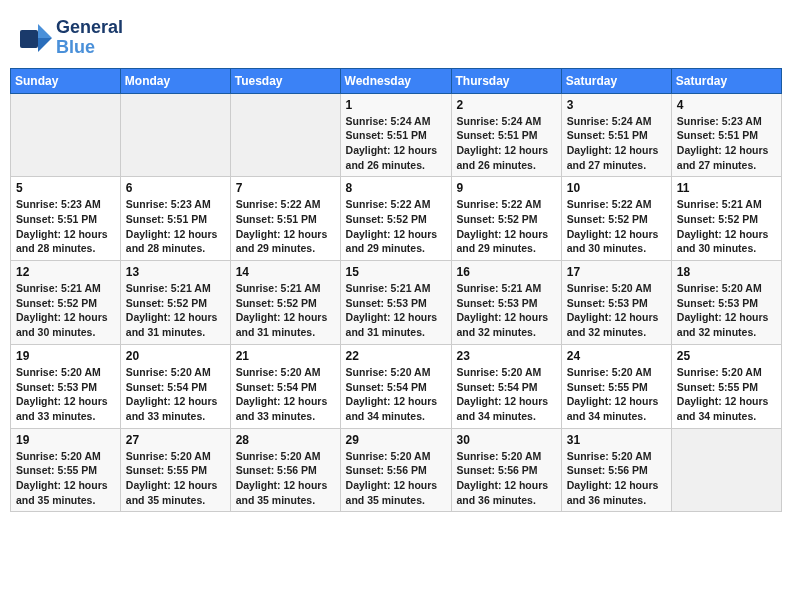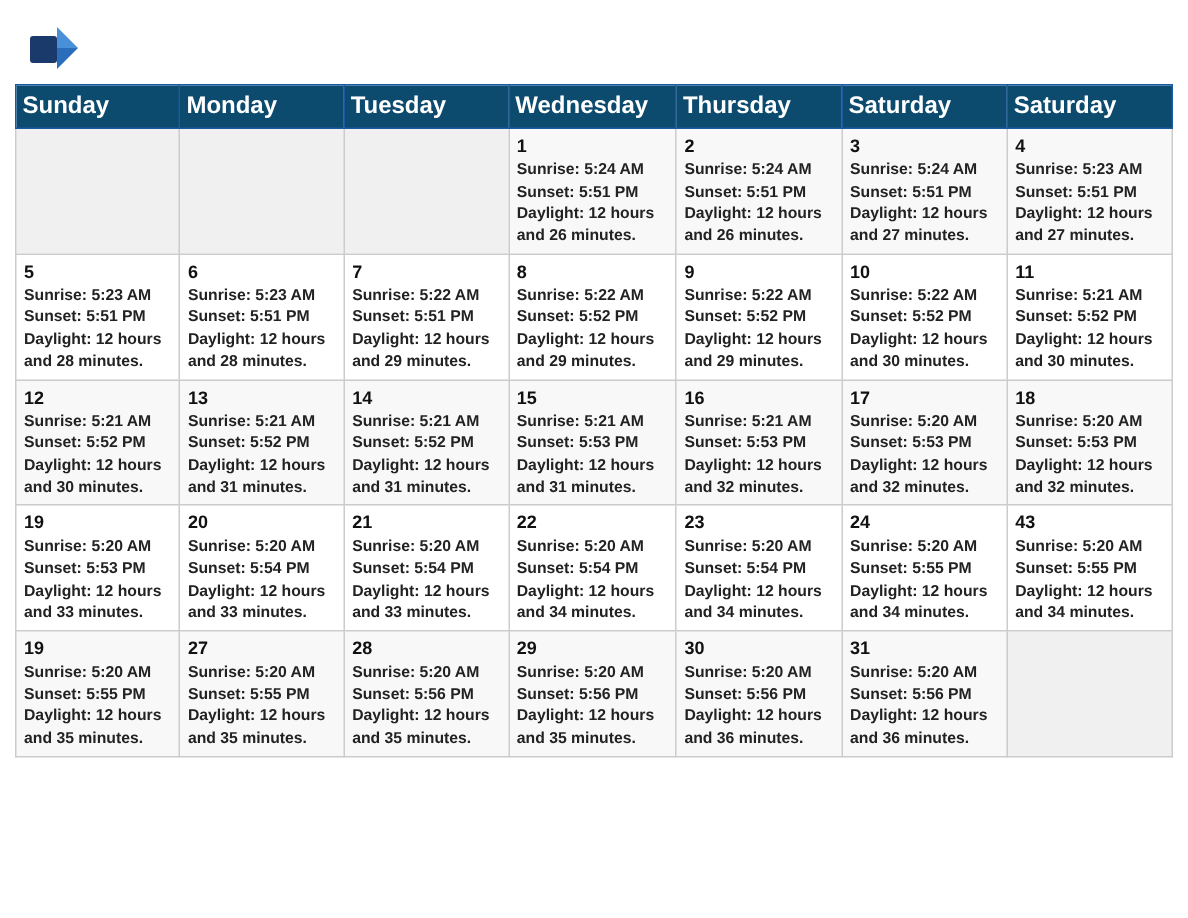--- a/index.html
+++ b/index.html
@@ -34,25 +34,25 @@
       color: #333;
       margin-top: 2px;
     }
     .calendar {
       width: 100%;
       border-collapse: collapse;
       margin-top: 6px;
       font-size: 11px;
     }
     .calendar thead th {
-      background-color: #0c4a6e;
+      background-color: #3b82f6;
       color: #fff;
       padding: 5px 4px;
       text-align: left;
-      font-size: 16px;
+      font-size: 12px;
       font-weight: bold;
       border: 1px solid #1a5aa0;
     }
     .calendar tbody td {
       vertical-align: top;
       padding: 4px 5px;
       border: 1px solid #ccc;
       width: 113px;
       min-height: 80px;
       background: #fff;
@@ -84,20 +84,23 @@
 <body>
 
 <div class="header-area">
   <div class="logo">
     <div style="display:flex;align-items:center;">
       <svg width="32" height="28" viewBox="0 0 32 28">
         <rect x="0" y="6" width="18" height="18" rx="2" fill="#1a3a6b"></rect>
         <polygon points="18,0 32,14 18,14" fill="#4a90d9"></polygon>
         <polygon points="18,14 32,14 18,28" fill="#2a6ebb"></polygon>
       </svg>
+      <div style="margin-left:4px;">
+        <div style="font-size:18px;font-weight:bold;color:#1a3a6b;line-height:1.1;">General<br><span style="color:#4a90d9;">Blue</span></div>
+      </div>
     </div>
   </div>
   <div class="title-area">
     <div class="main-title"></div>
     <div class="subtitle"></div>
   </div>
 </div>
 
 <table class="calendar">
   <thead>
@@ -212,21 +215,21 @@
         </td>
         <td>
           <span class="day-number">23</span>
           <div class="day-info">Sunrise: 5:20 AM<br>Sunset: 5:54 PM<br>Daylight: 12 hours<br>and 34 minutes.</div>
         </td>
         <td>
           <span class="day-number">24</span>
           <div class="day-info">Sunrise: 5:20 AM<br>Sunset: 5:55 PM<br>Daylight: 12 hours<br>and 34 minutes.</div>
         </td>
         <td>
-          <span class="day-number">43</span>
+          <span class="day-number">25</span>
           <div class="day-info">Sunrise: 5:20 AM<br>Sunset: 5:55 PM<br>Daylight: 12 hours<br>and 34 minutes.</div>
         </td>
       </tr>
       <tr>
         <td>
           <span class="day-number">19</span>
           <div class="day-info">Sunrise: 5:20 AM<br>Sunset: 5:55 PM<br>Daylight: 12 hours<br>and 35 minutes.</div>
         </td>
         <td>
           <span class="day-number">27</span>

